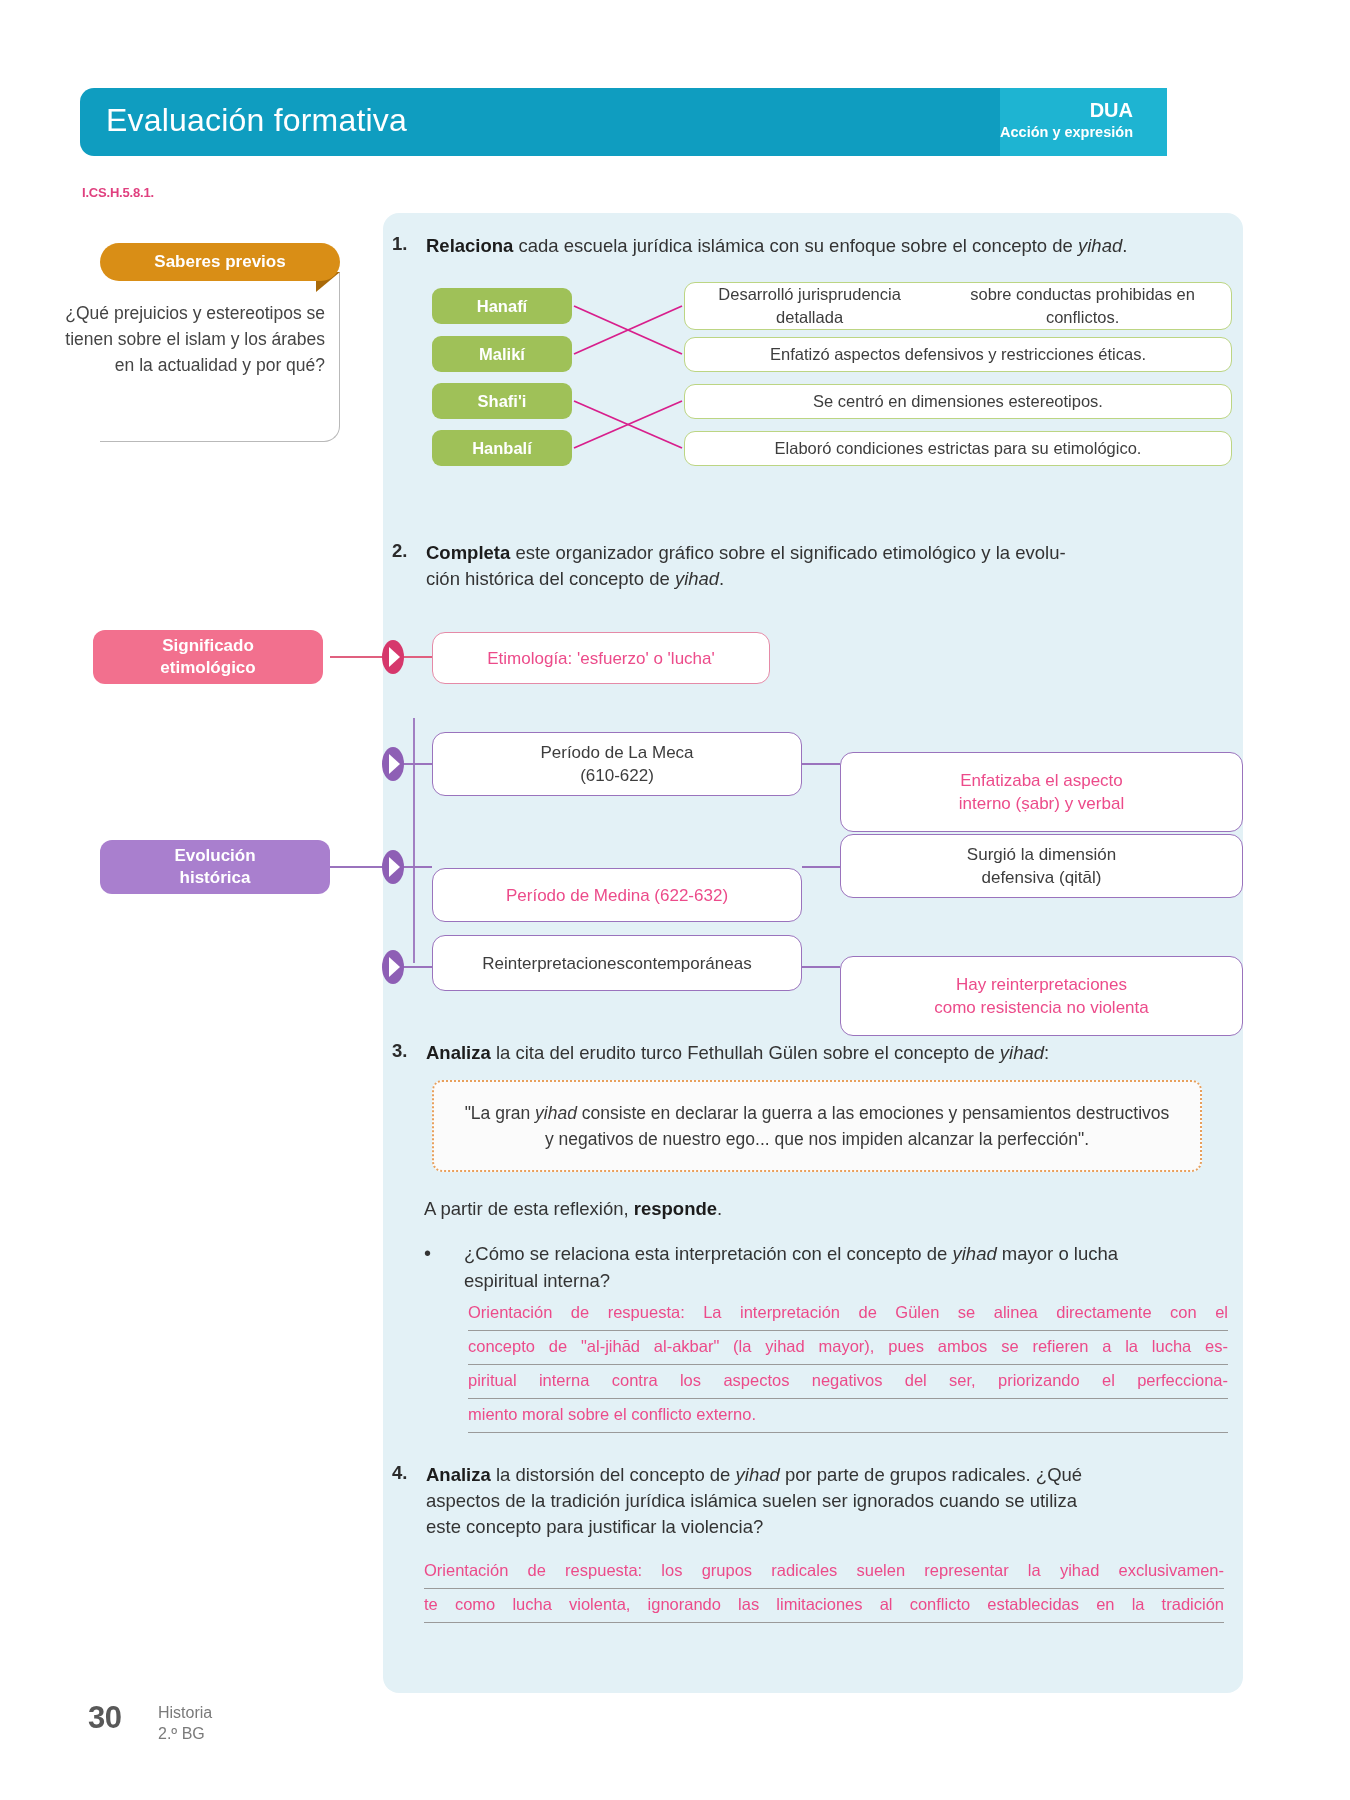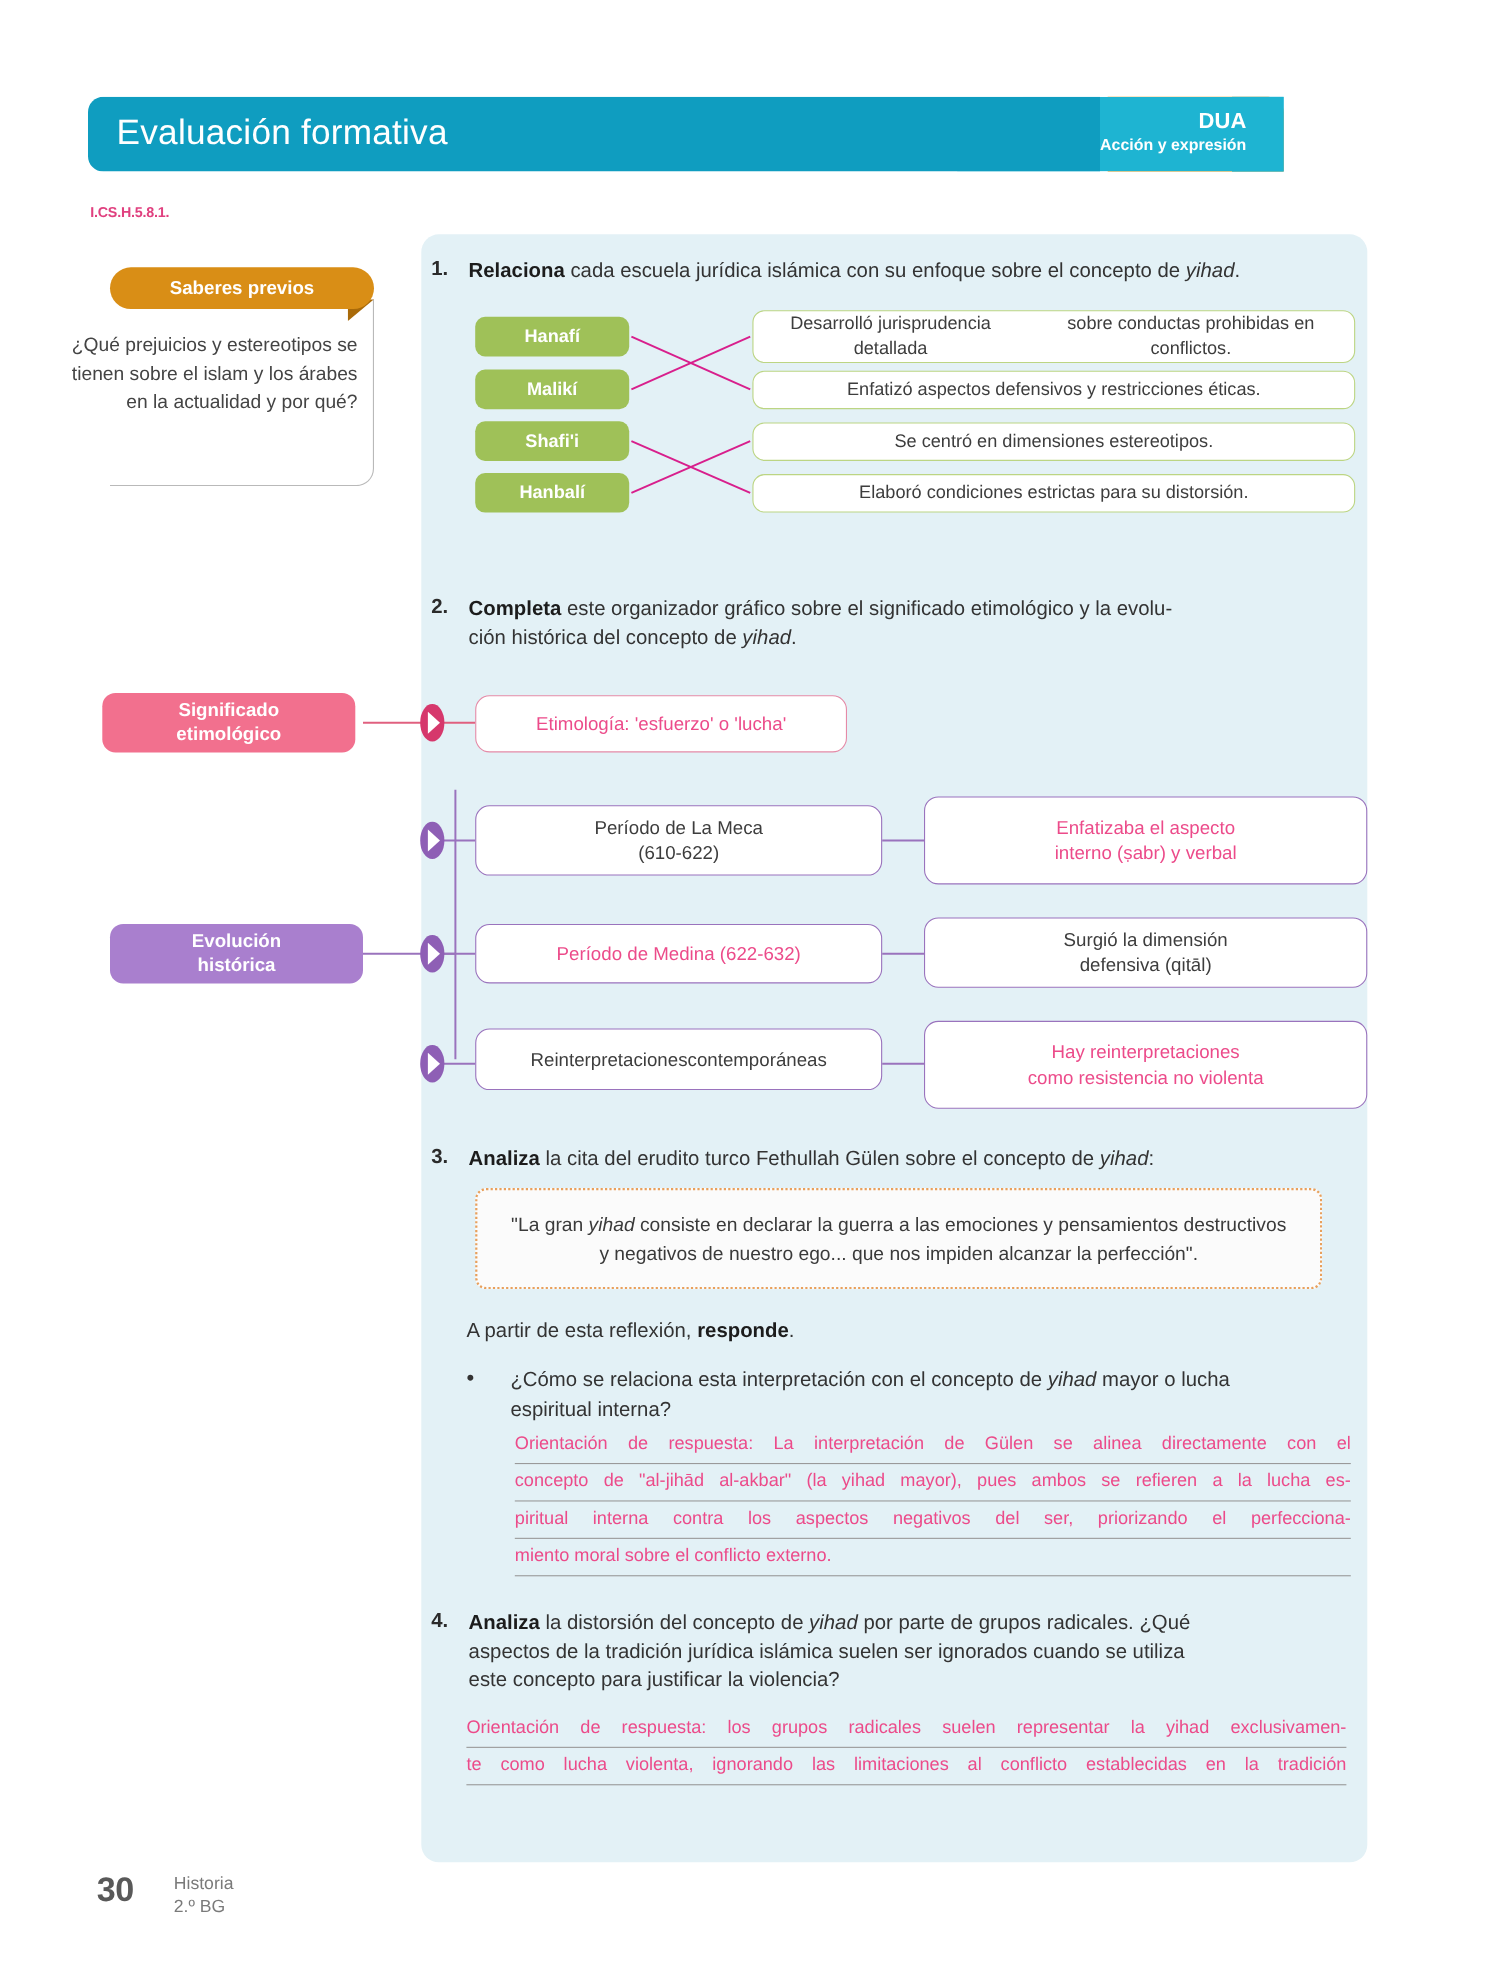--- a/index.html
+++ b/index.html
@@ -205,21 +205,21 @@
     border-radius: 13px;
     font-size: 17px;
     line-height: 23px;
     display: flex; align-items: center; justify-content: center;
     text-align: center;
     box-sizing: border-box;
     z-index: 6;
   }
   .node.pinkb { border: 1.6px solid #e58aa7; color: #ec4b8a; }
   .node.purpb { border: 1.6px solid #9a73bd; color: #3d3d3d; }
-  .node.purpb.pinktxt { color: #ec4b8a; }
+  .node.purpb.pinktxt { color: #ec4b8a; margin-top: 28px; }
 
   .bullet-marker {
     position: absolute;
     width: 30px; height: 38px;
     z-index: 8;
   }
 
   
   #q3 { left: 392px; top: 1040px; width: 830px; }
   .quote-box {
@@ -345,21 +345,21 @@
     <div class="m-left" style="top:48px;">Malikí</div>
     <div class="m-left" style="top:95px;">Shafi'i</div>
     <div class="m-left" style="top:142px;">Hanbalí</div>
 
     <div class="m-right" style="top:-6px;height:48px;flex-direction:row;">
       <span>Desarrolló jurisprudencia detallada</span>
       <span>sobre conductas prohibidas en conflictos.</span>
     </div>
     <div class="m-right" style="top:49px;height:35px;">Enfatizó aspectos defensivos y restricciones éticas.</div>
     <div class="m-right" style="top:96px;height:35px;">Se centró en dimensiones estereotipos.</div>
-    <div class="m-right" style="top:143px;height:35px;">Elaboró condiciones estrictas para su distorsión.</div>
+    <div class="m-right" style="top:143px;height:35px;">Elaboró condiciones estrictas para su etimológico.</div>
   </div>
 
   <div class="q-row" id="q2">
     <div class="q-num">2.</div>
     <div class="q-text"><b>Completa</b><span> este organizador gráfico sobre el significado etimológico y la evolu-</span><br><span>ción histórica del concepto de </span><i>yihad</i><span>.</span></div>
   </div>
 
   <svg class="org">
 
     <line x1="330" y1="657" x2="402" y2="657" stroke="#e0607f" stroke-width="1.8"></line>

